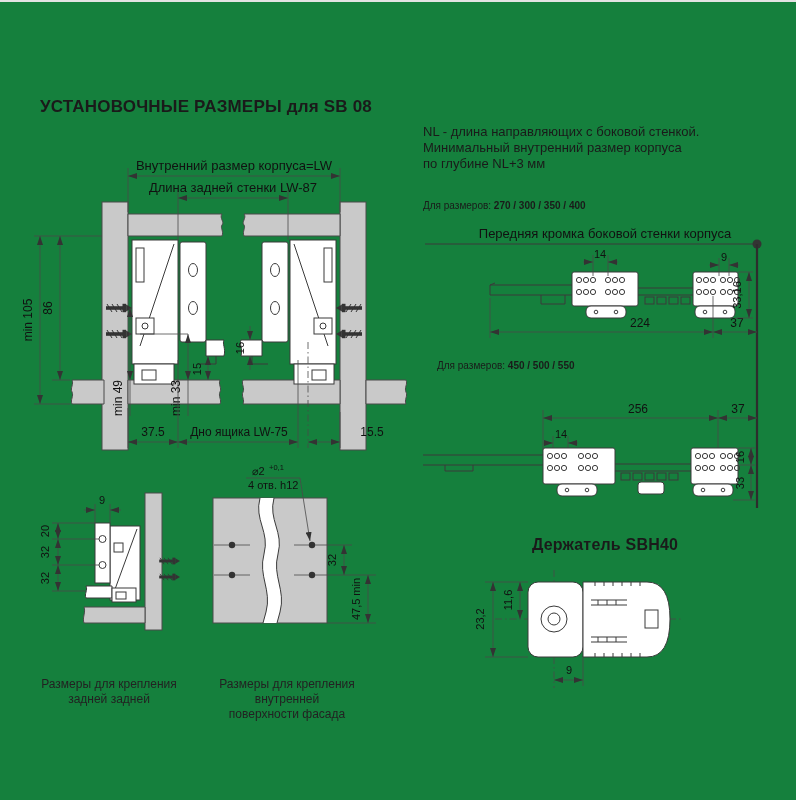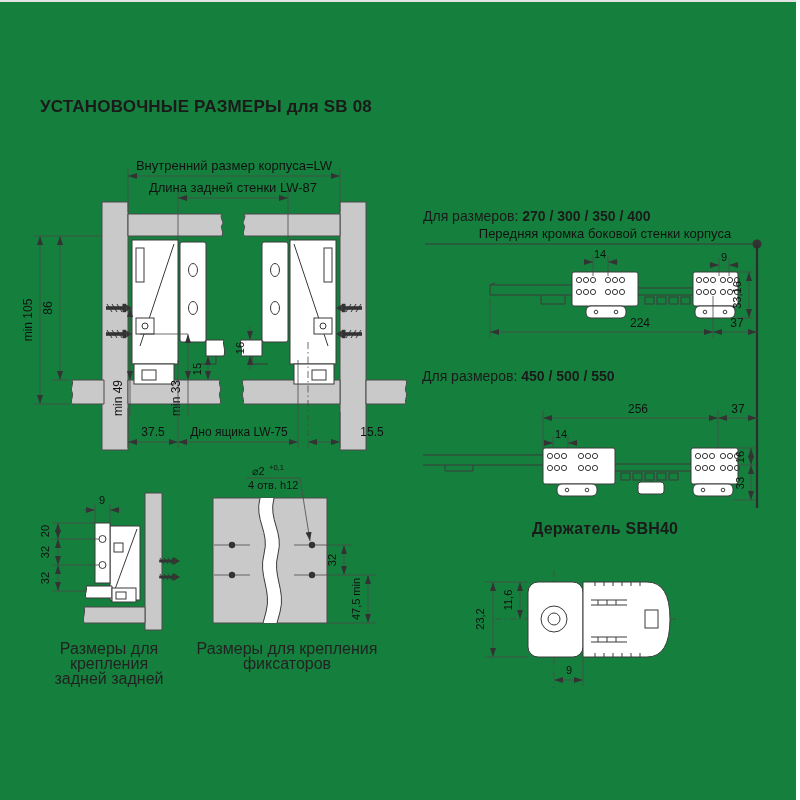--- a/index.html
+++ b/index.html
@@ -2,23 +2,23 @@
 <html><head>
 <meta charset="utf-8">
 <style>
   html,body{margin:0;padding:0;background:#fff;}
   #page{position:relative;width:796px;height:800px;background:#15803d;overflow:hidden;
         font-family:"Liberation Sans", sans-serif;color:#1a1a1a;}
   #page:before{content:"";position:absolute;left:0;top:0;width:800px;height:2px;background:#e3e3e3;}
   .abs{position:absolute;}
   .title{font-size:17px;font-weight:bold;letter-spacing:.2px;white-space:nowrap;}
   .body-text{font-size:13px;line-height:16px;}
-  .sizes{font-size:14px;white-space:nowrap;margin-top:8px;}
+  .sizes{font-size:10px;white-space:nowrap;}
   .sizes b{font-weight:bold;}
-  .caption{font-size:16px;line-height:15px;text-align:center;color:#222;}
+  .caption{font-size:12px;line-height:15px;text-align:center;color:#222;margin-top:36px;}
   svg{position:absolute;overflow:visible;}
   svg .ln{stroke:#3a3a3a;stroke-width:1;fill:none;}
   svg .thin{stroke:#4a4a4a;stroke-width:.8;fill:none;}
   svg .thick{stroke:#2d2d2d;stroke-width:2.2;fill:none;}
   svg .panel{fill:#c9c9c9;stroke:#4a4a4a;stroke-width:1;}
   svg .part{fill:#ffffff;stroke:#3a3a3a;stroke-width:1;}
   svg .dark{fill:#333;stroke:none;}
   svg .dt{font:11px "Liberation Sans",sans-serif;fill:#111;}
   svg .dt2{font:12px "Liberation Sans",sans-serif;fill:#111;}
   svg .lbl{font:13px "Liberation Sans",sans-serif;fill:#111;}
@@ -220,24 +220,30 @@
       <text transform="rotate(-90 140 102)" x="140" y="102" text-anchor="middle" class="dt">32</text>
     </g>
     <g>
       <line x1="131" y1="165" x2="180" y2="165" class="thin"></line>
       <line x1="172" y1="117" x2="172" y2="165" class="thin" marker-start="url(#arr)" marker-end="url(#arr)"></line>
       <text transform="rotate(-90 164 141)" x="164" y="141" text-anchor="middle" class="dt">47,5 min</text>
     </g>
   </svg>
 
   <div class="abs caption" style="left:196px;top:641px;width:182px;">
-    <div>Размеры для крепления фиксаторов</div>
+    <div>Размеры для крепления внутренней</div>
+    <div>поверхности фасада</div>
   </div>
 
 
+  <div class="abs body-text" style="left:423px;top:124px;width:360px;">
+    <div>NL - длина направляющих с боковой стенкой.</div>
+    <div>Минимальный внутренний размер корпуса</div>
+    <div>по глубине NL+3 мм</div>
+  </div>
 
   <div class="abs sizes" style="left:423px;top:200px;">
     <span>Для размеров:</span>
     <b>270 / 300 / 350 / 400</b>
   </div>
 
   <svg style="left:423px;top:222px;" width="372" height="290" viewBox="0 0 372 290">
 
     <g>
       <text x="182" y="16" text-anchor="middle" class="lbl">Передняя кромка боковой стенки корпуса</text>
@@ -390,26 +396,26 @@
       <line x1="315" y1="226" x2="332" y2="226" class="thin"></line>
       <line x1="315" y1="243" x2="332" y2="243" class="thin"></line>
       <line x1="310" y1="278" x2="332" y2="278" class="thin"></line>
       <line x1="328" y1="226" x2="328" y2="243" class="thin" marker-start="url(#arr)" marker-end="url(#arr)"></line>
       <line x1="328" y1="243" x2="328" y2="278" class="thin" marker-start="url(#arr)" marker-end="url(#arr)"></line>
       <text transform="rotate(-90 321 235)" x="321" y="235" text-anchor="middle" class="dt">16</text>
       <text transform="rotate(-90 321 261)" x="321" y="261" text-anchor="middle" class="dt">33</text>
     </g>
   </svg>
 
-  <div class="abs sizes" style="left:422px;top:360px;">
+  <div class="abs sizes" style="left:437px;top:360px;">
     <span>Для размеров:</span>
     <b>450 / 500 / 550</b>
   </div>
 
-  <div class="abs title" style="left:455px;top:520px;width:300px;text-align:center;font-size:16px;">Держатель SBH40</div>
+  <div class="abs title" style="left:455px;top:536px;width:300px;text-align:center;font-size:16px;">Держатель SBH40</div>
 
   <svg style="left:455px;top:560px;" width="300" height="140" viewBox="0 0 300 140">
     <g>
       <path class="dash" d="M40,59 H228"></path>
       <path class="dash" d="M99,10 V128"></path>
       <rect x="73" y="22" width="55" height="75" rx="10" class="part"></rect>
       <path class="part" d="M128,22 H192 q23,0 23,37 q0,38 -23,38 H128 Z"></path>
       <g class="ln">
         <path d="M140,22 v4 M149,22 v4 M158,22 v4 M167,22 v4 M176,22 v4 M185,22 v4"></path>
         <path d="M140,93 v4 M149,93 v4 M158,93 v4 M167,93 v4 M176,93 v4 M185,93 v4"></path>

